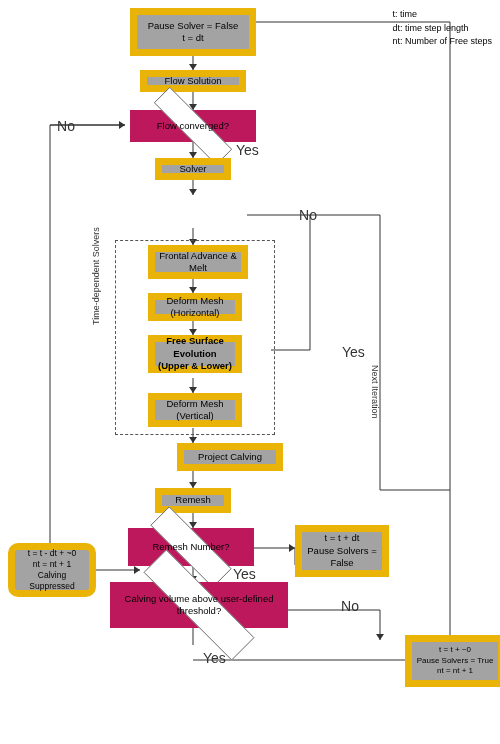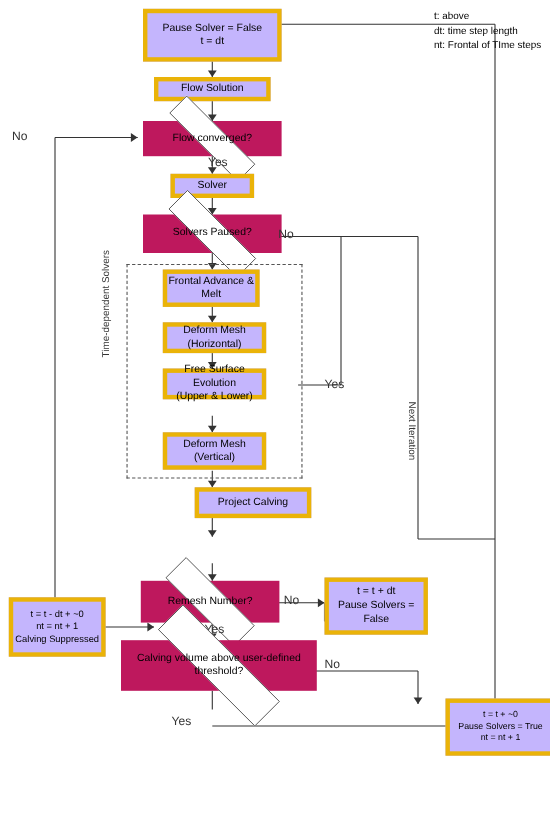--- a/index.html
+++ b/index.html
@@ -13,22 +13,22 @@
       overflow: hidden;
     }
     .diagram-container {
       position: relative;
       width: 500px;
       height: 744px;
     }
     
     .box {
       position: absolute;
-      border: 4px solid #eab308;
-      background: #c4b5fd;
+      border: 7px solid #eab308;
+      background: #a3a3a3;
       text-align: center;
       display: flex;
       align-items: center;
       justify-content: center;
       font-size: 9.5px;
       line-height: 1.3;
     }
     .box-rect { border-radius: 0; }
     .box-diamond {
       position: absolute;
@@ -61,23 +61,24 @@
     }
     .rotated-label {
       position: absolute;
       transform-origin: center center;
       font-size: 9px;
       white-space: nowrap;
       color: #333;
     }
     .label {
       position: absolute;
-      font-size: 11px;
+      font-size: 14px;
       color: #333;
       text-align: center;
+      margin-left: 48px;
     }
     svg.arrows {
       position: absolute;
       top: 0;
       left: 0;
       width: 500px;
       height: 744px;
       pointer-events: none;
     }
   </style>
@@ -159,23 +160,23 @@
     <line x1="450" y1="490" x2="450" y2="22" stroke="#333" stroke-width="1"></line>
     <line x1="450" y1="22" x2="232" y2="22" stroke="#333" stroke-width="1"></line>
     <polygon points="232,22 238,18 238,26" fill="#333"></polygon>
 
     <line x1="430" y1="665" x2="450" y2="665" stroke="#333" stroke-width="1"></line>
     <line x1="450" y1="665" x2="450" y2="490" stroke="#333" stroke-width="1"></line>
 
   </svg>
 
   <div style="position:absolute;top:8px;right:8px;font-size:9px;line-height:1.5;text-align:left;">
-    <div>t: above</div>
+    <div>t: time</div>
     <div>dt: time step length</div>
-    <div>nt: Frontal of TIme steps</div>
+    <div>nt: Number of Free steps</div>
   </div>
 
   <div class="box box-rect" style="left:130px;top:8px;width:126px;height:48px;">
     <span style="white-space:pre-line;">Pause Solver = False
 t = dt</span>
   </div>
 
   <div class="box box-rect" style="left:140px;top:70px;width:106px;height:22px;">
     <span>Flow Solution</span>
   </div>
@@ -190,65 +191,64 @@
   </div>
 
   <div class="label" style="left:8px;top:118px;width:20px;">
     <span>No</span>
   </div>
 
   <div class="box box-rect" style="left:155px;top:158px;width:76px;height:22px;">
     <span>Solver</span>
   </div>
 
-  <div class="box-diamond" style="left:130px;top:195px;width:126px;height:35px;">
-    <div class="diamond-shape"></div>
-    <span class="diamond-text">Solvers Paused?</span>
-  </div>
 
   <div class="label" style="left:250px;top:207px;width:20px;">
     <span>No</span>
   </div>
 
   <div class="label" style="left:294px;top:344px;width:20px;">
     <span>Yes</span>
   </div>
 
   <div class="dashed-box" style="left:115px;top:240px;width:160px;height:195px;">
   </div>
 
   <div class="rotated-label" style="left:96px;top:320px;transform:rotate(-90deg);transform-origin:left center;">
     <span>Time-dependent Solvers</span>
   </div>
 
-  <div class="box box-rect" style="left:148px;top:245px;width:88px;height:34px;">
+  <div class="box box-rect" style="left:148px;top:245px;width:100px;height:34px;">
     <span style="white-space:pre-line;">Frontal Advance &amp;
 Melt</span>
   </div>
 
   <div class="box box-rect" style="left:148px;top:293px;width:94px;height:28px;">
     <span style="white-space:pre-line;">Deform Mesh
 (Horizontal)</span>
   </div>
 
-  <div class="box box-rect" style="left:148px;top:335px;width:94px;height:28px;">
+  <div class="box box-rect" style="left:148px;top:335px;width:94px;height:38px;font-weight:bold;">
     <span style="white-space:pre-line;">Free Surface
 Evolution
 (Upper &amp; Lower)</span>
   </div>
 
   <div class="box box-rect" style="left:148px;top:393px;width:94px;height:34px;">
     <span style="white-space:pre-line;">Deform Mesh
 (Vertical)</span>
   </div>
 
   <div class="box box-rect" style="left:140px;top:443px;width:106px;height:28px;margin-left:37px;">
     <span>Project Calving</span>
   </div>
 
+  <div class="box box-rect" style="left:155px;top:488px;width:76px;height:25px;">
+    <span>Remesh</span>
+  </div>
 
   <div class="box-diamond" style="left:128px;top:528px;width:126px;height:38px;">
     <div class="diamond-shape"></div>
     <span class="diamond-text">Remesh Number?</span>
   </div>
 
   <div class="label" style="left:255px;top:540px;width:20px;">
     <span>No</span>
   </div>
 
@@ -263,21 +263,21 @@
   </div>
 
   <div class="label" style="left:292px;top:598px;width:20px;">
     <span>No</span>
   </div>
 
   <div class="label" style="left:155px;top:650px;width:20px;">
     <span>Yes</span>
   </div>
 
-  <div class="box box-rect" style="left:8px;top:543px;width:88px;height:54px;">
+  <div class="box box-rect" style="left:8px;top:543px;width:88px;height:54px;border-radius:10px;">
     <span style="white-space:pre-line;font-size:8.5px;">t = t - dt + ~0
 nt = nt + 1
 Calving Suppressed</span>
   </div>
 
   <div class="box box-rect" style="left:295px;top:525px;width:94px;height:52px;">
     <span style="white-space:pre-line;">t = t + dt
 Pause Solvers =
 False</span>
   </div>

